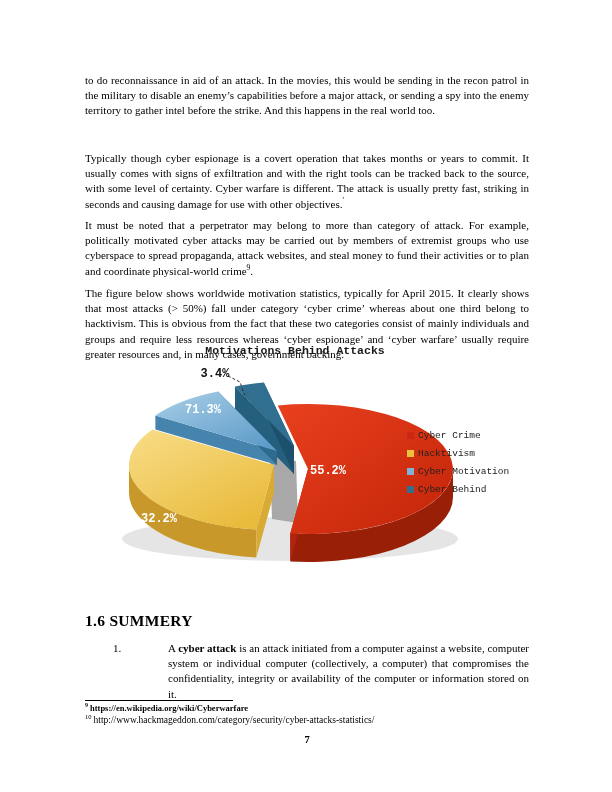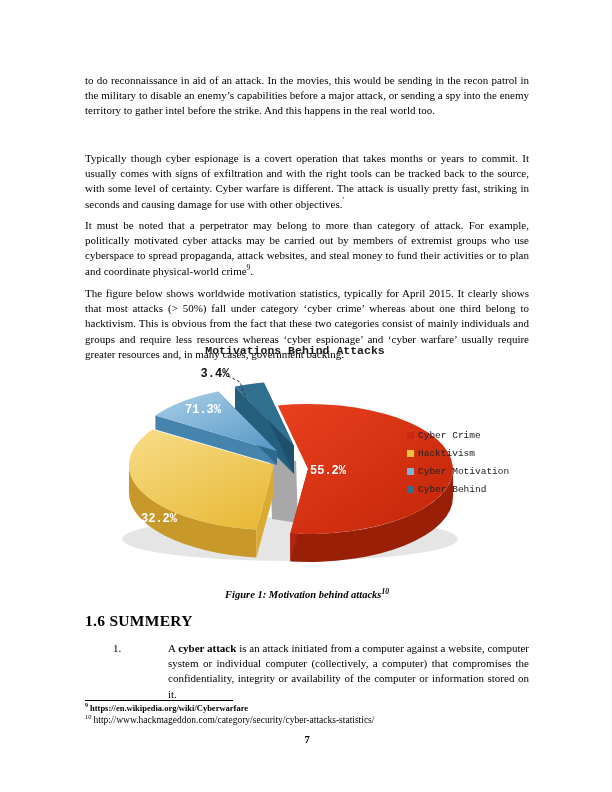--- a/index.html
+++ b/index.html
@@ -137,21 +137,20 @@
         <span class="sw sw-espionage"></span>
         <span>Cyber Motivation</span>
       </div>
       <div class="legend-row">
         <span class="sw sw-warfare"></span>
         <span>Cyber Behind</span>
       </div>
     </div>
   </div>
 
-  <div class="cap"><span>Figure 1: Motivation behind attacks</span><sup>10</sup></div>
 
   <div class="heading">1.6 SUMMERY</div>
 
   <div class="list-item">
     <span class="list-num">1.</span>
     <span class="list-text"><span>A </span><b>cyber attack</b><span> is an attack initiated from a computer against a website, computer system or individual computer (collectively, a computer) that compromises the confidentiality, integrity or availability of the computer or information stored on it.</span></span>
   </div>
 
   <div class="fn-sep"></div>
 

